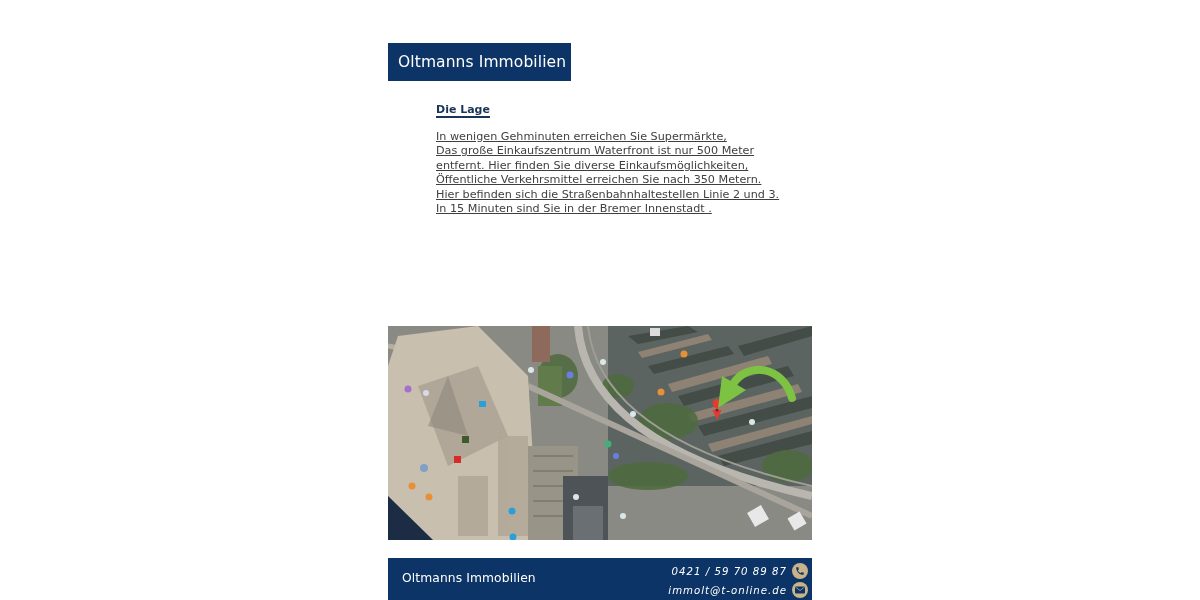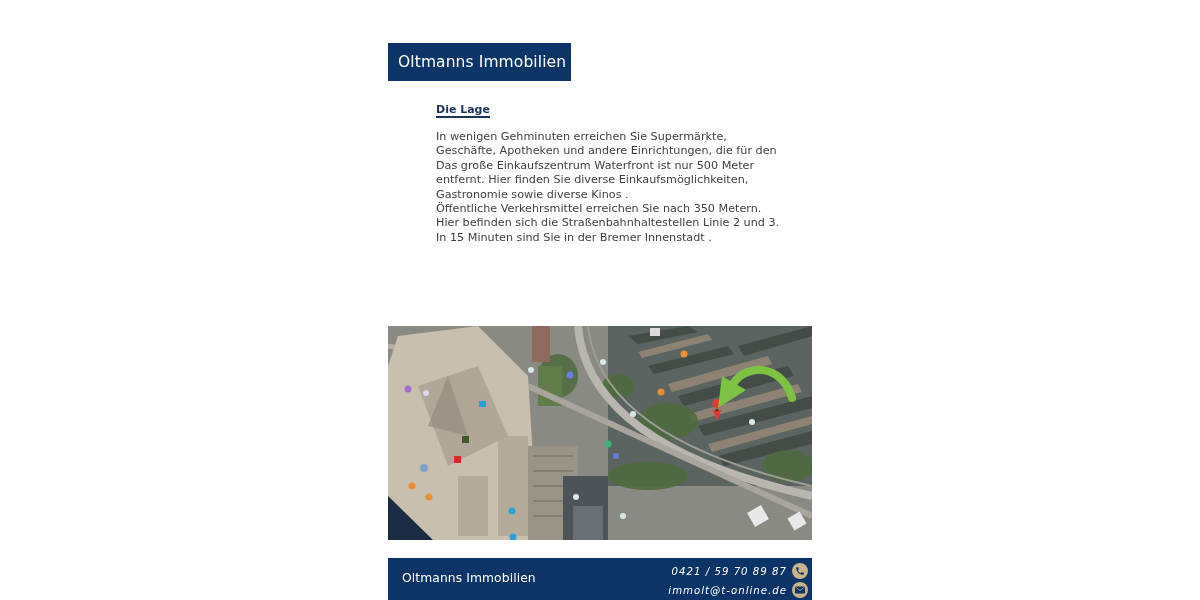--- a/index.html
+++ b/index.html
@@ -13,21 +13,21 @@
       letter-spacing: 0.1px; white-space: nowrap;
     }
 
     .content { position: absolute; left: 436px; top: 98px; width: 330px; }
     .heading {
       font-size: 11px; font-weight: bold; color: #1a3358;
       text-decoration: underline; text-decoration-thickness: 2px; text-underline-offset: 3px;
       line-height: 20px; display: inline-block;
     }
     .body-text { margin-top: 10px; font-size: 11.2px; line-height: 14.4px; color: #3f3f3f; }
-    .body-text div { white-space: nowrap; }
+    .body-text div { white-space: nowrap; text-decoration: underline; }
 
     .map {
       position: absolute; left: 388px; top: 326px; width: 424px; height: 214px;
       overflow: hidden; background: #8c8a82;
     }
     .map svg { display: block; }
 
     .footer {
       position: absolute; left: 388px; top: 558px; width: 424px; height: 42px;
       background: #0d3466; color: #ffffff;
@@ -50,24 +50,22 @@
 <body>
 
 <div class="brand-box">
   <span>Oltmanns Immobilien</span>
 </div>
 
 <div class="content">
   <div class="heading">Die Lage</div>
   <div class="body-text">
     <div>In wenigen Gehminuten erreichen Sie Supermärkte,</div>
-    <div>Geschäfte, Apotheken und andere Einrichtungen, die für den</div>
     <div>Das große Einkaufszentrum Waterfront ist nur 500 Meter</div>
     <div>entfernt. Hier finden Sie diverse Einkaufsmöglichkeiten,</div>
-    <div>Gastronomie sowie diverse Kinos .</div>
     <div>Öffentliche Verkehrsmittel erreichen Sie nach 350 Metern.</div>
     <div>Hier befinden sich die Straßenbahnhaltestellen Linie 2 und 3.</div>
     <div>In 15 Minuten sind Sie in der Bremer Innenstadt .</div>
   </div>
 </div>
 
 <div class="map">
   <svg width="424" height="214" viewBox="0 0 424 214" xmlns="http://www.w3.org/2000/svg">
 
     <rect x="0" y="0" width="424" height="214" fill="#8a8a84"></rect>

